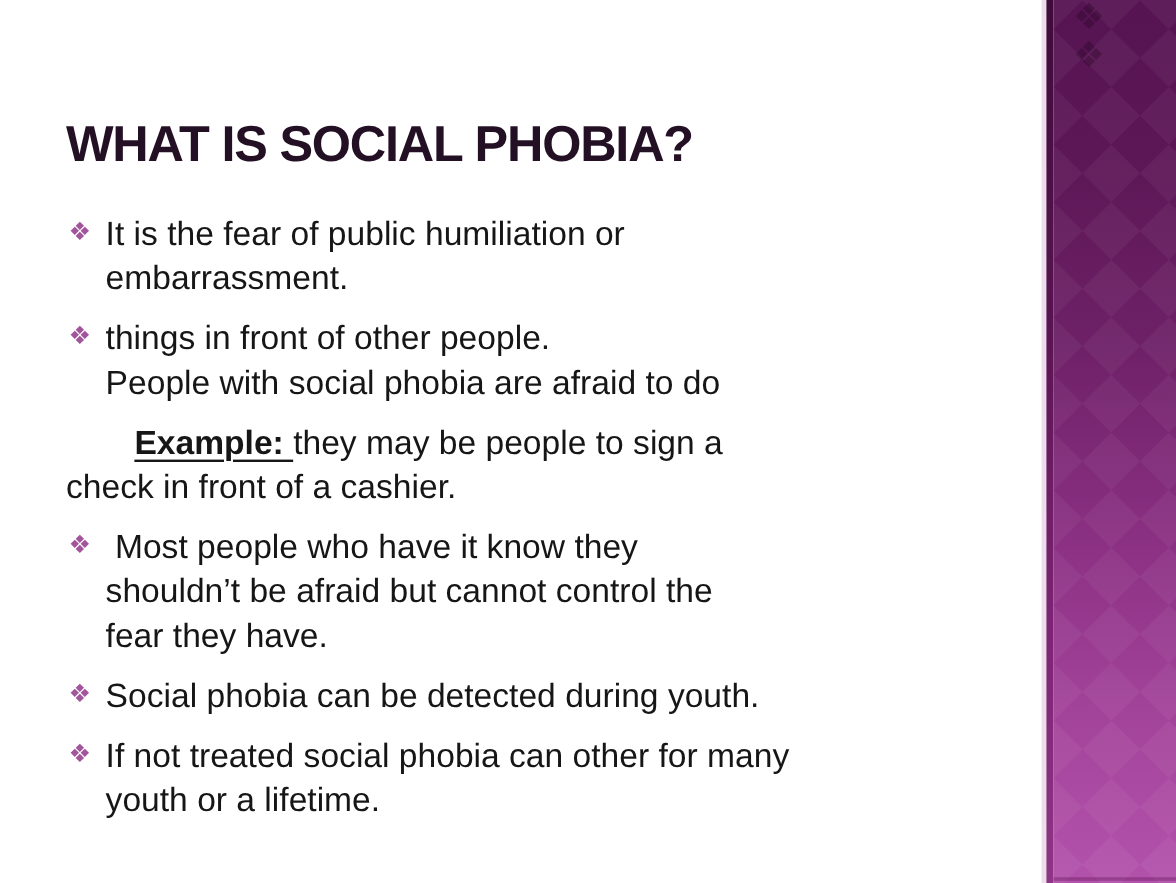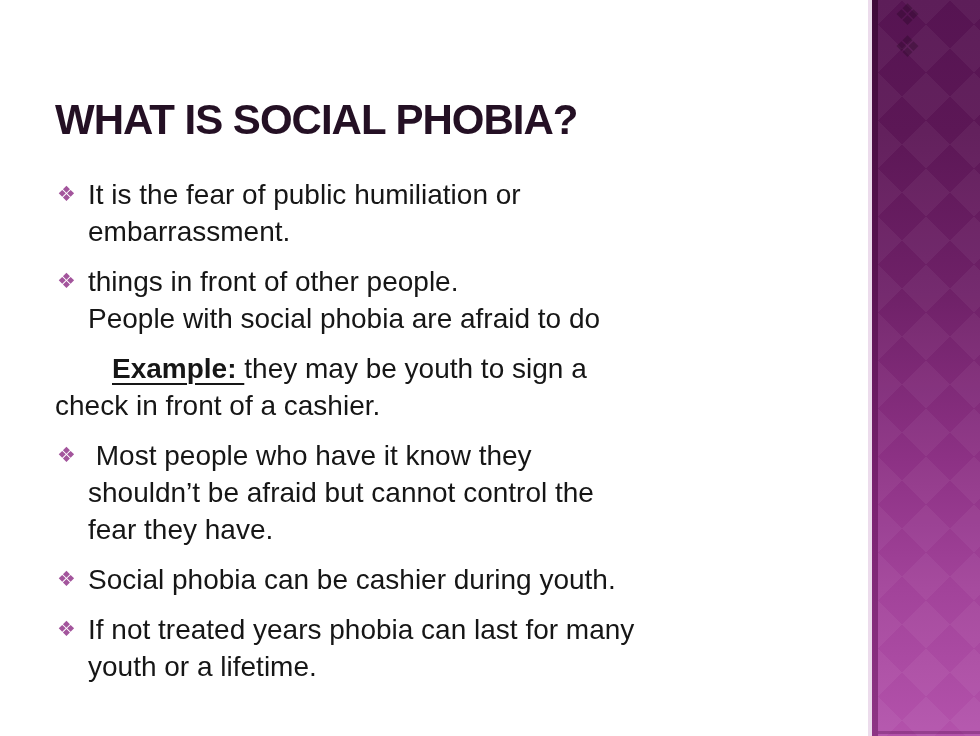--- a/index.html
+++ b/index.html
@@ -99,39 +99,39 @@
         <span class="line">embarrassment.</span>
       </div>
 
       <div class="para bullet">
         <span class="glyph">❖</span>
         <span class="line">things in front of other people.</span>
         <span class="line">People with social phobia are afraid to do</span>
       </div>
 
       <div class="para example">
-        <span class="l1"><span class="ex-label">Example: </span><span>they may be youth to sign a</span></span>
+        <span class="l1"><span class="ex-label">Example: </span><span>they may be people to sign a</span></span>
         <span class="l2">check in front of a cashier.</span>
       </div>
 
       <div class="para bullet">
         <span class="glyph">❖</span>
         <span class="line"> Most people who have it know they</span>
         <span class="line">shouldn’t be afraid but cannot control the</span>
         <span class="line">fear they have.</span>
       </div>
 
       <div class="para bullet">
         <span class="glyph">❖</span>
-        <span class="line">Social phobia can be cashier during youth.</span>
+        <span class="line">Social phobia can be detected during youth.</span>
       </div>
 
       <div class="para bullet">
         <span class="glyph">❖</span>
-        <span class="line">If not treated years phobia can last for many</span>
+        <span class="line">If not treated social phobia can other for many</span>
         <span class="line">youth or a lifetime.</span>
       </div>
 
     </div>
   </div>
 
   <div class="sidebar">
     <div class="hairline"></div>
     <div class="dark-edge"></div>
     <div class="band">

